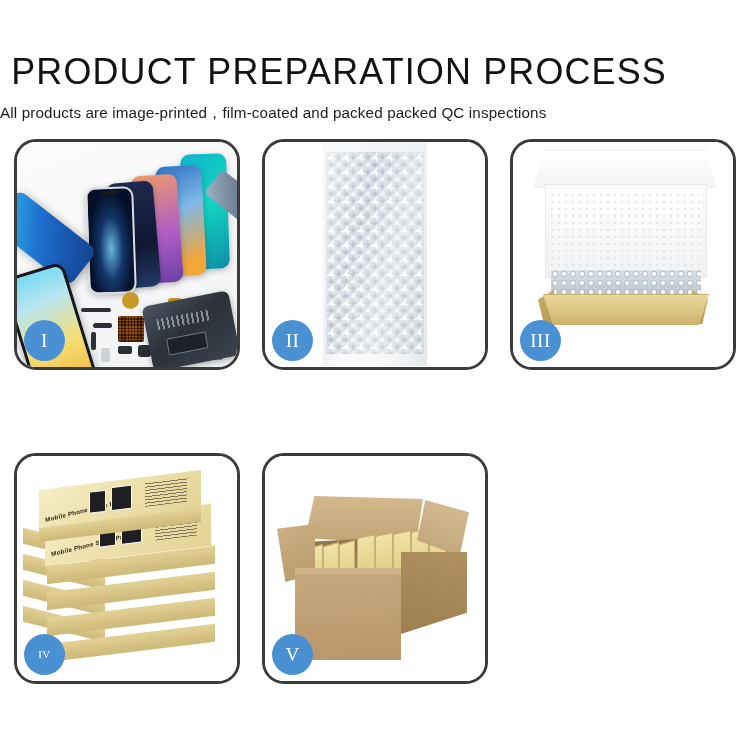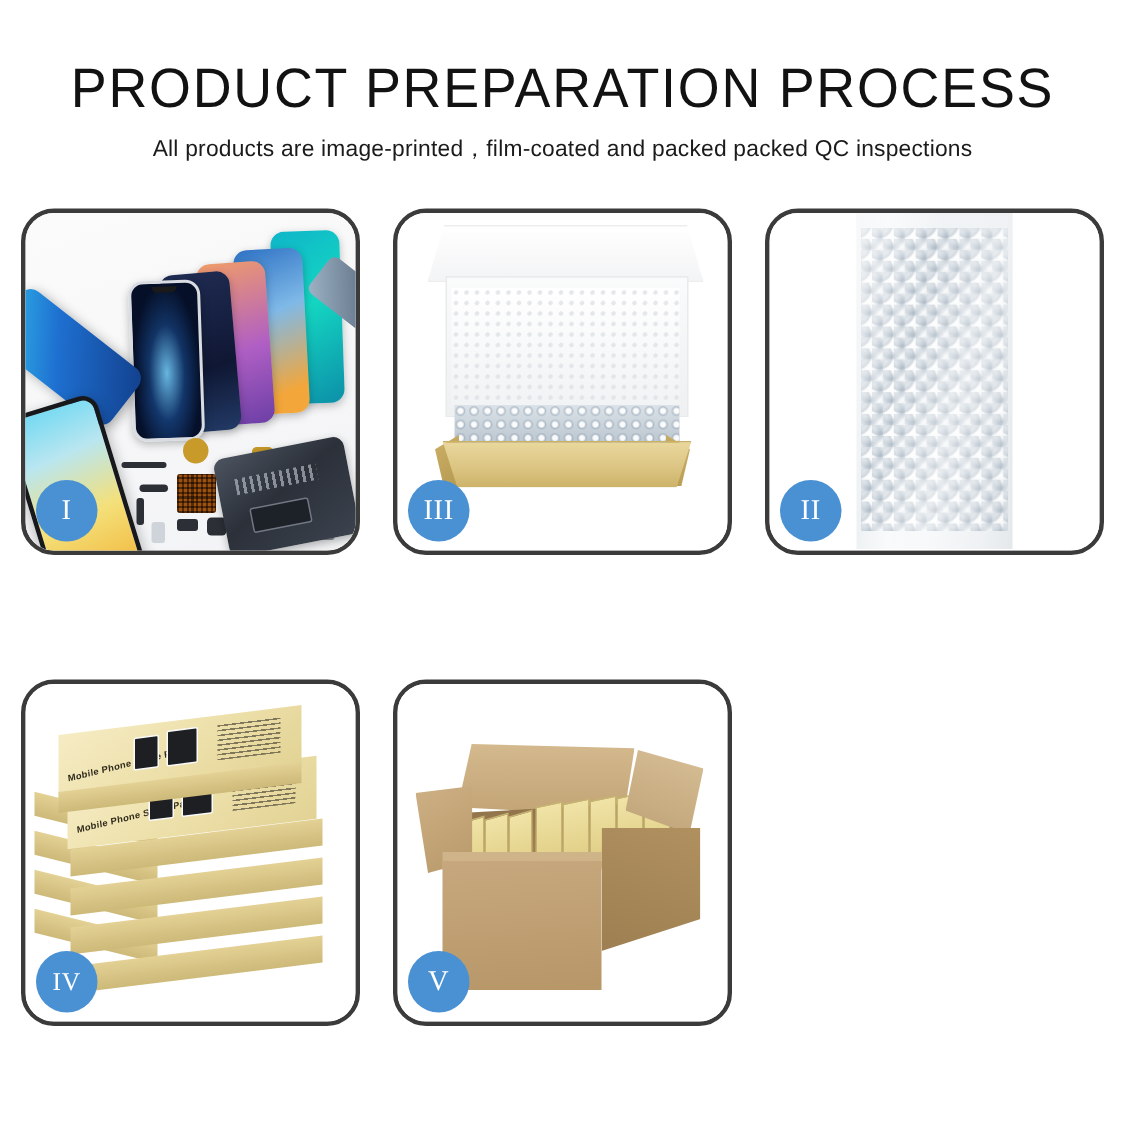--- a/index.html
+++ b/index.html
@@ -20,23 +20,22 @@
     position: relative;
     width: 750px;
     height: 750px;
     background: #ffffff;
   }
 
   
   .header {
     position: absolute;
     left: 0;
-    top: 1px;
+    top: 14px;
     width: 750px;
-    text-align: center;
   }
   .title {
     margin: 0;
     padding-top: 36px;
     font-size: 37px;
     line-height: 44px;
     font-weight: 400;
     letter-spacing: 1.2px;
     color: #121212;
     font-family: "Liberation Sans Narrow", "Liberation Sans", sans-serif;
@@ -95,21 +94,21 @@
     display: flex;
     align-items: center;
     justify-content: center;
     font-family: "Liberation Serif", "DejaVu Serif", serif;
     font-size: 19px;
     letter-spacing: 0.5px;
     line-height: 1;
     z-index: 40;
     user-select: none;
   }
-  .badge.wide { font-size: 17px; }
+  .badge.wide { font-size: 11px; }
 
   
   .p1 .scene { background: linear-gradient(160deg,#fbfbfb 0%,#f2f3f5 100%); }
   .phone {
     position: absolute;
     border-radius: 9px;
     box-shadow: 0 2px 6px rgba(0,0,0,.25);
     overflow: hidden;
   }
   .ph-fan5 { width: 46px; height: 115px; right: 9px;  top: 12px;
@@ -405,44 +404,44 @@
           <i class="pt" style="left:37px;top:56px;width:14px;height:8px;border-radius:2px;"></i>
           <i class="pt" style="left:57px;top:55px;width:13px;height:12px;border-radius:3px;"></i>
           <i class="pt gold" style="left:76px;top:54px;width:10px;height:13px;border-radius:2px;"></i>
           <i class="pt silver" style="left:132px;top:66px;width:10px;height:4px;border-radius:2px;"></i>
         </div>
         <div class="pcb"></div>
       </div>
       <div class="badge">I</div>
     </div>
 
+    <div class="panel p2">
+      <div class="scene">
+        <div class="wrap-pouch">
+          <div class="bubbles"></div>
+          <div class="bubbles2"></div>
+          <div class="wrap-sheen"></div>
+        </div>
+      </div>
+      <div class="badge">II</div>
+    </div>
+
     <div class="panel p3">
       <div class="scene">
         <div class="mailer-lid"></div>
         <div class="mailer-back"></div>
         <div class="foam"></div>
         <div class="inner-wrap"></div>
         <div class="mailer-side-l"></div>
         <div class="mailer-side-r"></div>
         <div class="mailer-front"></div>
       </div>
       <div class="badge">III</div>
     </div>
 
-    <div class="panel p2">
-      <div class="scene">
-        <div class="wrap-pouch">
-          <div class="bubbles"></div>
-          <div class="bubbles2"></div>
-          <div class="wrap-sheen"></div>
-        </div>
-      </div>
-      <div class="badge">II</div>
-    </div>
-
     <div class="panel p4">
       <div class="scene">
         <div class="stack">
 
           <div class="gside" style="left:6px;top:82px;width:82px;height:16px;transform:skewY(14deg);"></div>
           <div class="gside" style="left:6px;top:108px;width:82px;height:16px;transform:skewY(14deg);"></div>
           <div class="gside" style="left:6px;top:134px;width:82px;height:16px;transform:skewY(14deg);"></div>
           <div class="gside" style="left:6px;top:160px;width:82px;height:16px;transform:skewY(14deg);"></div>
 
           <div class="gside" style="left:30px;top:178px;width:168px;height:18px;transform:skewY(-7deg);"></div>

